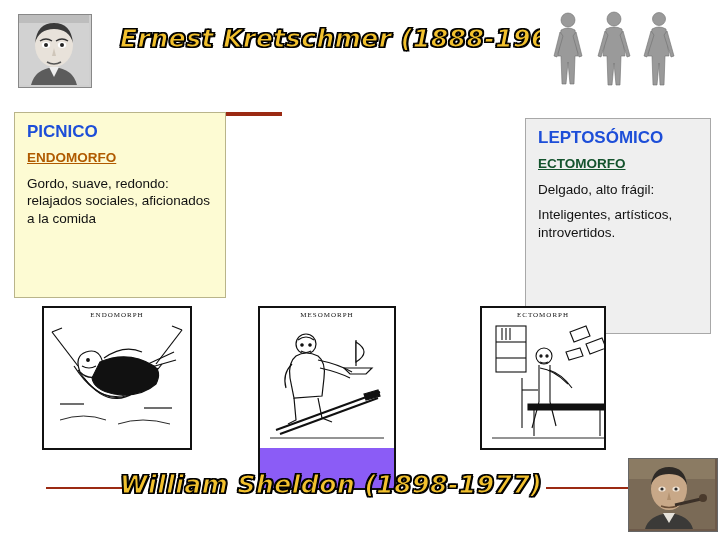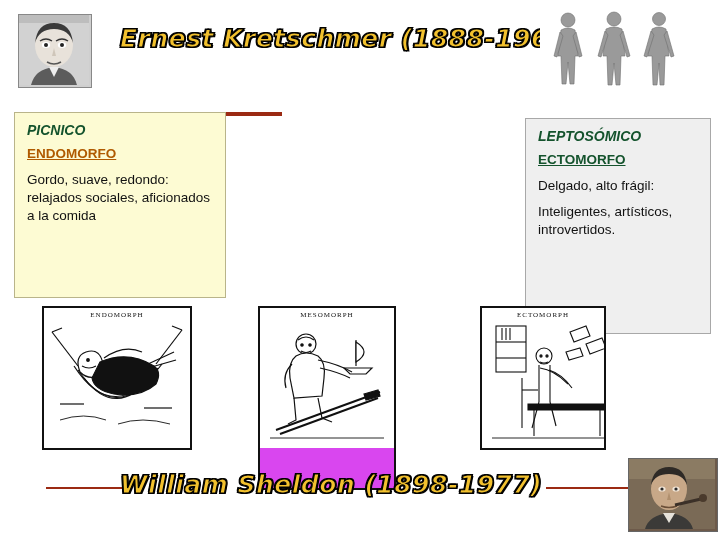--- a/index.html
+++ b/index.html
@@ -100,26 +100,25 @@
     background: #9b2a13;
   }
 
   
   .box {
     position: absolute;
     box-sizing: border-box;
     padding: 10px 12px 8px 12px;
   }
   .box .heading {
-    font-size: 14px;
+    font-size: 17px;
     font-weight: bold;
-    color: #14532d;
+    color: #1d4ed8;
     margin: 0 0 9px 0;
     line-height: 1.1;
-    font-style: italic;
   }
   .box .subheading {
     font-size: 13.5px;
     font-weight: bold;
     margin: 0 0 9px 0;
     line-height: 1.1;
     text-decoration: underline;
   }
   .box .para {
     font-size: 13.5px;
@@ -152,21 +151,21 @@
     border: 1px solid #a8a8a8;
     margin-left: 47px;
   }
   #box-leptosomico .subheading { color: #14532d; }
 
   
   .drawing {
     position: absolute;
     box-sizing: border-box;
     border: 2px solid #111;
-    background: #d946ef;
+    background: #8b5cf6;
     overflow: hidden;
   }
   .drawing .dcaption {
     position: absolute;
     top: 3px;
     left: 0; right: 0;
     text-align: center;
     font-family: "Liberation Serif", serif;
     font-size: 7px;
     letter-spacing: 1px;

